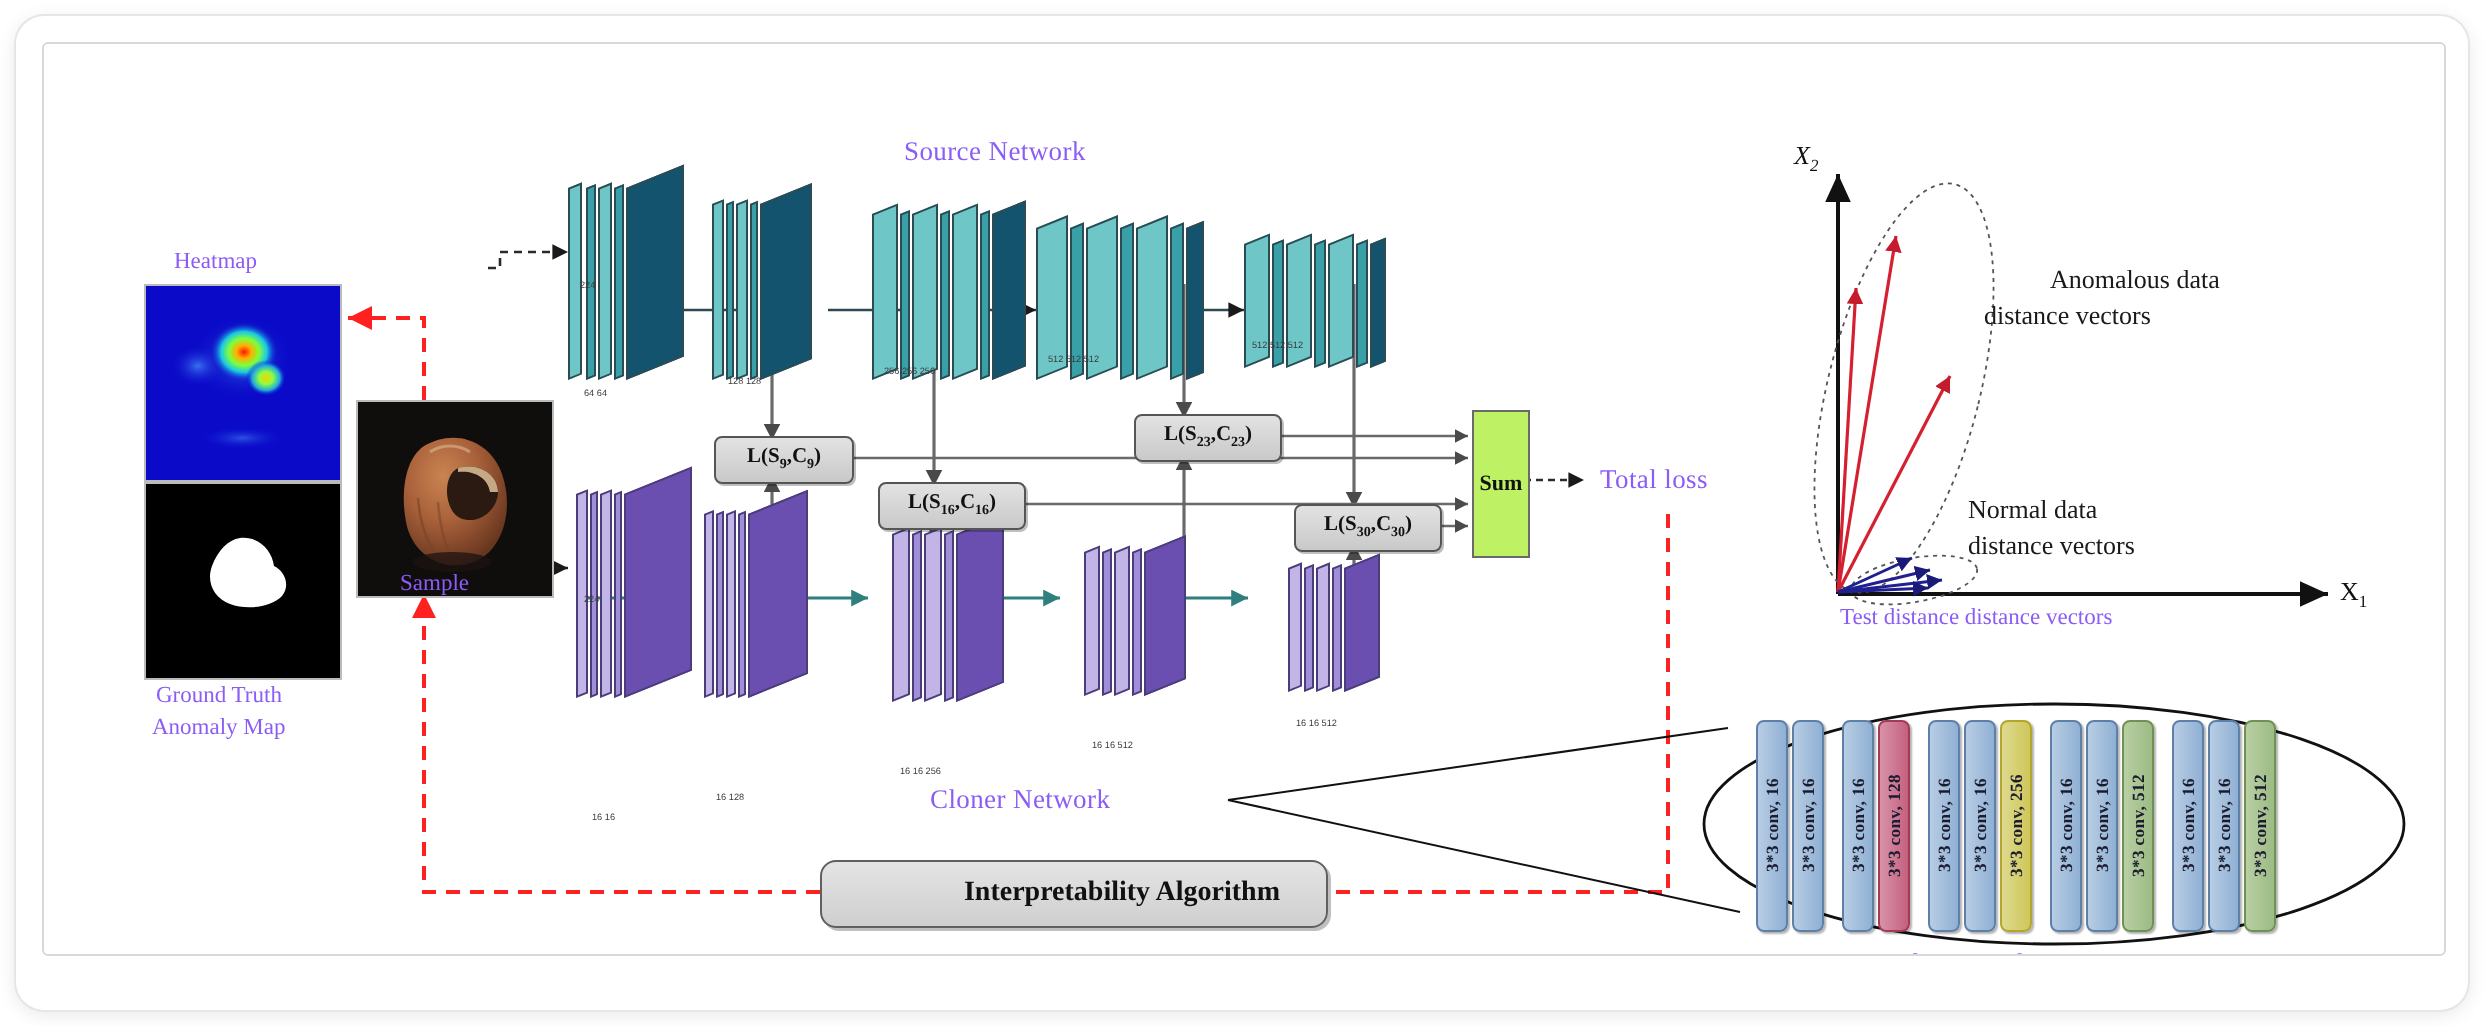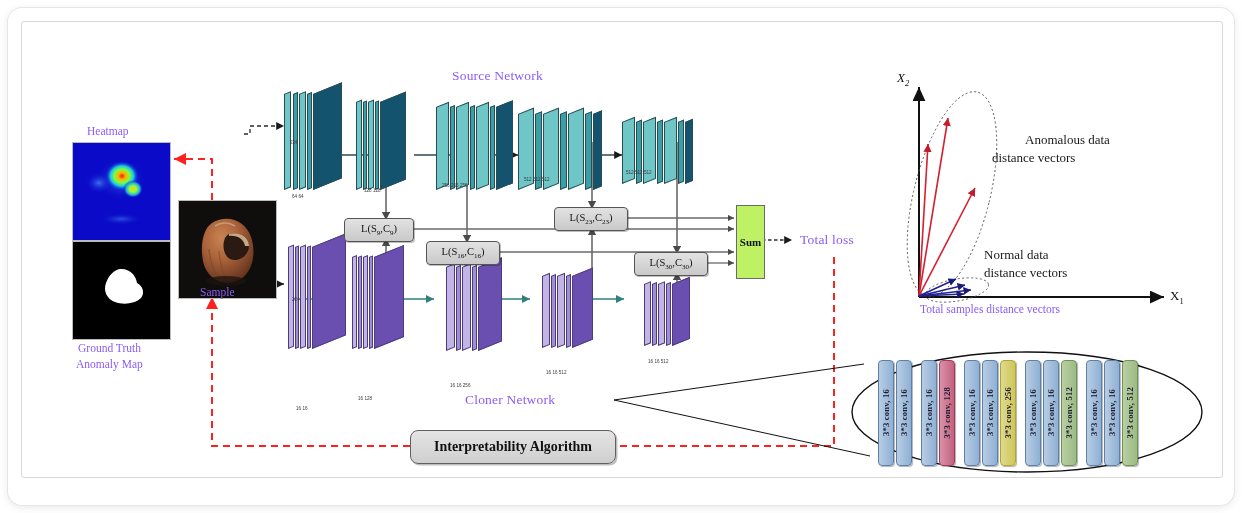--- a/index.html
+++ b/index.html
@@ -35,22 +35,22 @@
   .stack{position:absolute;}
   .slab{position:absolute;top:0;border:.7px solid #2c4c55;box-sizing:border-box;
         transform:skewY(-22deg);transform-origin:top left;}
   .pslab{position:absolute;top:0;border:.7px solid #4b3d7a;box-sizing:border-box;
         transform:skewY(-22deg);transform-origin:top left;}
 
   
   .gbox{position:absolute;background:linear-gradient(#e2e2e2,#c9c9c9);
     border:1px solid #555;border-radius:4px;
     display:flex;align-items:center;justify-content:center;
-    font-size:10.5px;font-weight:normal;color:#111;
-    box-shadow:1px 1px 0 rgba(0,0,0,.25);white-space:nowrap;}
+    font-size:10.5px;font-weight:bold;color:#111;
+    box-shadow:1px 1px 0 rgba(0,0,0,.25);white-space:nowrap;margin-left:13px;}
   .gbox sub{font-size:7px;}
   #sumbox{position:absolute;background:#bef264;border:1px solid #6a6a6a;
     display:flex;align-items:center;justify-content:center;
     font-size:11px;font-weight:bold;color:#111;}
   #interp{position:absolute;background:linear-gradient(#e4e4e4,#cfcfcf);
     border:1.4px solid #606060;border-radius:8px;
     display:flex;align-items:center;justify-content:center;
     font-size:14px;font-weight:bold;color:#111;
     box-shadow:1.5px 1.5px 0 rgba(0,0,0,.25);}
 
@@ -334,33 +334,33 @@
   <div class="gbox" style="left:612px;top:230px;width:72px;height:22px;">
     <span>
       <span>L(S</span><sub>30</sub><span>,C</span><sub>30</sub>)
     </span>
   </div>
 
   <div id="sumbox" style="left:714px;top:183px;width:27px;height:72px;">
     <span>Sum</span>
   </div>
 
-  <div id="interp" style="left:388px;top:408px;width:204px;height:32px;">
+  <div id="interp" style="left:388px;top:408px;width:204px;height:32px;padding-left:48px;">
     <span>Interpretability Algorithm</span>
   </div>
 
   <div class="lbl ttl" style="left:430px;top:46px;">Source Network</div>
   <div class="lbl ttl" style="left:443px;top:370px;">Cloner Network</div>
   <div class="lbl sm" style="left:65px;top:103px;">Heatmap</div>
   <div class="lbl sm" style="left:56px;top:320px;">Ground Truth</div>
   <div class="lbl sm" style="left:54px;top:336px;">Anomaly Map</div>
   <div class="lbl sm" style="left:178px;top:264px;">Sample</div>
   <div class="lbl ttl" style="left:778px;top:210px;">Total loss</div>
   <div class="lbl ttl" style="left:925px;top:452px;">Cloner Architecture</div>
-  <div class="lbl sm" style="left:898px;top:281px;">Total samples distance vectors</div>
+  <div class="lbl sm" style="left:898px;top:281px;">Test distance distance vectors</div>
 
   <div style="position:absolute;left:875px;top:48px;font-style:italic;font-size:13px;color:#111;">
     <span>X</span><sub style="font-size:8.5px;">2</sub>
   </div>
   <div style="position:absolute;left:1148px;top:266px;font-size:13px;color:#111;">
     <span>X</span><sub style="font-size:8.5px;">1</sub>
   </div>
   <div class="serifplain" style="position:absolute;left:970px;top:110px;margin-left:33px;">Anomalous data</div>
   <div class="serifplain" style="position:absolute;left:970px;top:128px;">distance vectors</div>
   <div class="serifplain" style="position:absolute;left:962px;top:225px;">Normal data</div>

